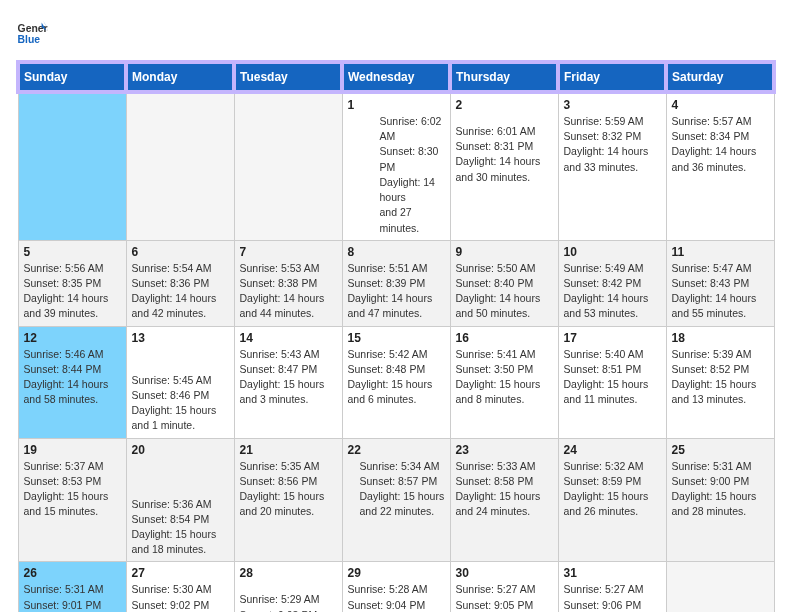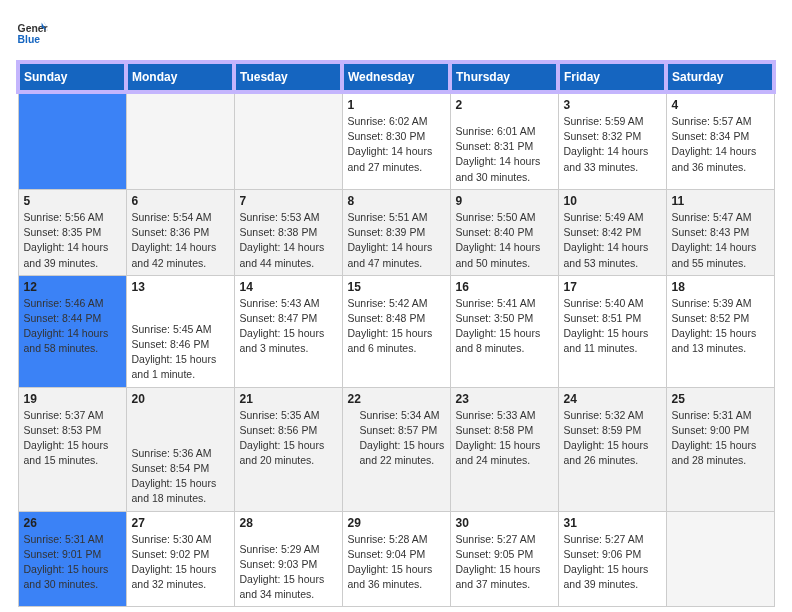--- a/index.html
+++ b/index.html
@@ -66,21 +66,21 @@
       font-weight: bold;
       font-size: 12px;
       margin-bottom: 2px;
       color: #222;
     }
     .day-info {
       color: #333;
       font-size: 10.5px;
       line-height: 1.45;
     }
-    .calendar tr td:nth-child(1) { background-color: #3b82f6; }
+    .calendar tr td:nth-child(1) { background-color: #7dd3fc; }
     .row-shaded td { background-color: #f2f2f2 !important; }
   </style>
 </head>
 <body>
 
 <div class="header">
   <div class="logo">
     <svg class="logo-icon" viewBox="0 0 40 40">
       <text x="2" y="20" font-size="13" font-weight="bold" fill="#333">General</text>
       <text x="2" y="34" font-size="13" font-weight="bold" fill="#1565c0">Blue</text>
@@ -110,21 +110,21 @@
         <th>Saturday</th>
       </tr>
   </thead>
   <tbody id="calendar-body">
   <tr>
         <td class="empty"></td>
         <td class="empty"></td>
         <td class="empty"></td>
         <td>
           <div class="day-number">1</div>
-          <div class="day-info" style="white-space: pre-line;">Sunrise: 6:02 AM
+          <div class="day-info" style="white-space: pre-line; margin-left: 32px;">Sunrise: 6:02 AM
 Sunset: 8:30 PM
 Daylight: 14 hours
 and 27 minutes.</div>
         </td>
         <td>
           <div class="day-number">2</div>
           <div class="day-info" style="white-space: pre-line; margin-top: 12px;">Sunrise: 6:01 AM
 Sunset: 8:31 PM
 Daylight: 14 hours
 and 30 minutes.</div>

